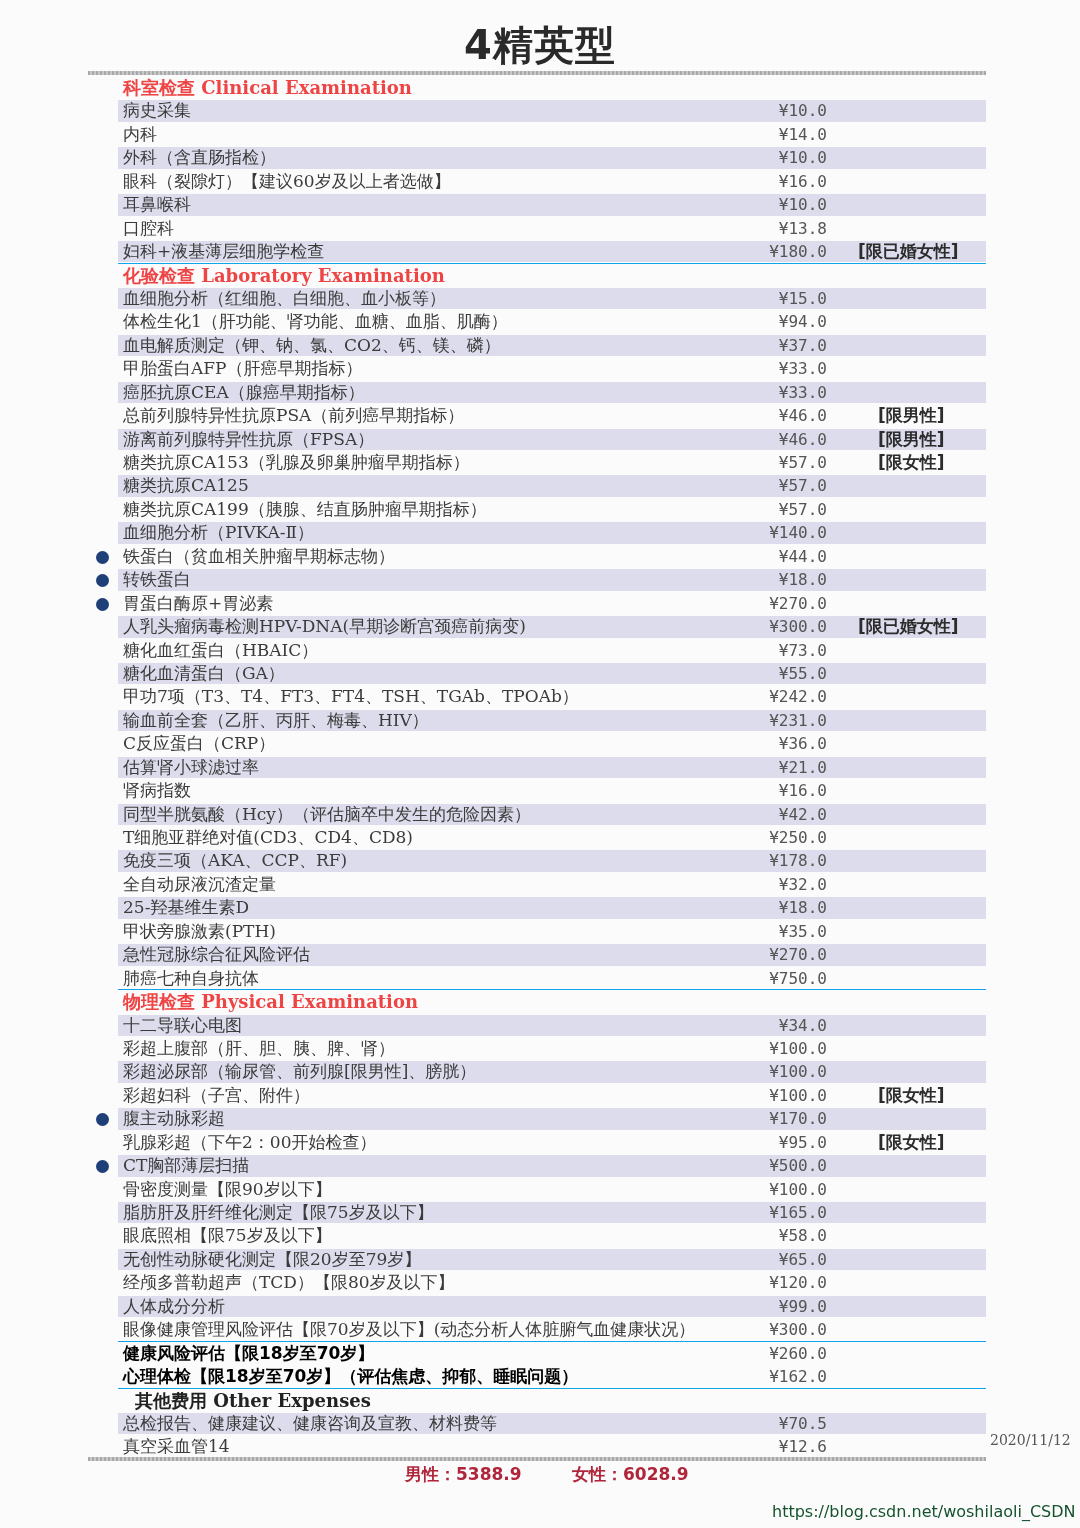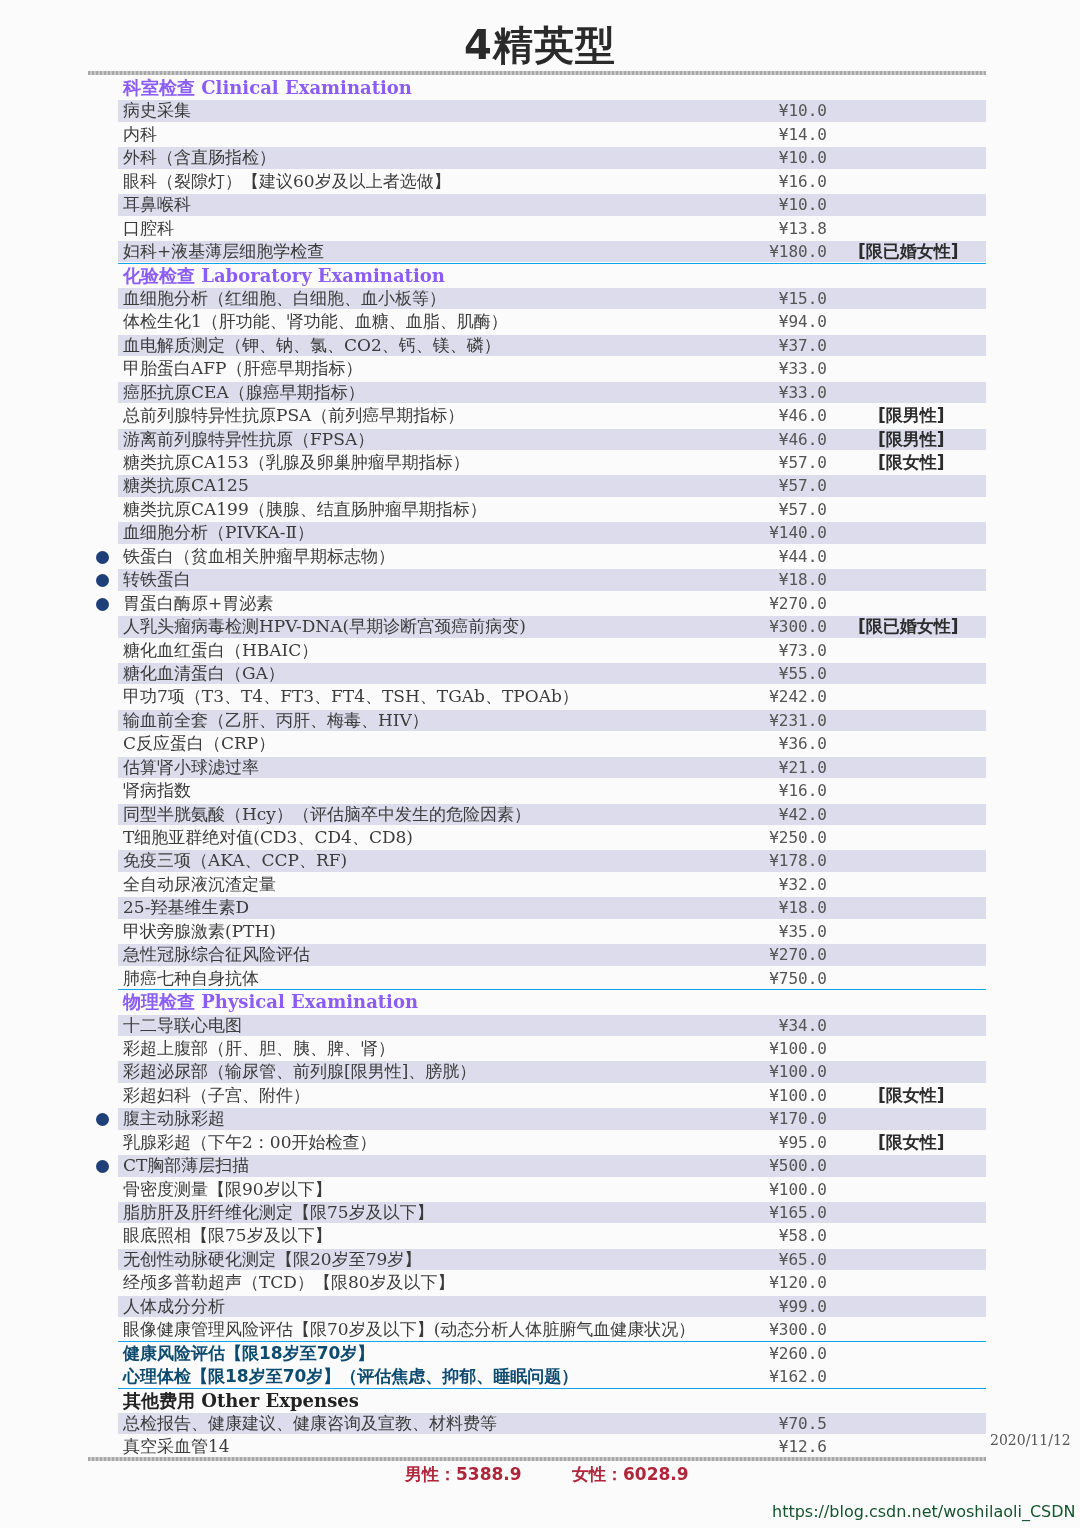--- a/index.html
+++ b/index.html
@@ -8,24 +8,24 @@
   .rule-gray { position: absolute; left: 88px; width: 898px; height: 4px; background: repeating-linear-gradient(90deg, #a8a8a8 0 2px, #c8c8c8 2px 4px); }
   .sheet { position: absolute; left: 0; top: 76px; width: 1080px; }
   .row { position: relative; height: 23.45px; line-height: 23.45px; font-size: 17px; }
   .row .band { position: absolute; left: 118px; width: 868px; top: 1px; bottom: 1px; }
   .row.shaded .band { background: #dcdcec; }
   .row .name { position: absolute; left: 123px; white-space: nowrap; color: #3b3b3b; }
   .row .price { position: absolute; left: 700px; width: 127px; text-align: right; color: #555; font-family: "DejaVu Sans Mono", "Liberation Mono", monospace; font-size: 16px; }
   .row .note { position: absolute; left: 858px; font-family: "DejaVu Sans", "Liberation Sans", sans-serif; font-weight: bold; font-size: 17px; color: #2c2c2c; white-space: nowrap; }
   .row .note.short { left: 878px; }
   .row .dot { position: absolute; left: 96px; top: 6px; width: 13px; height: 13px; border-radius: 50%; background: #1f3f78; }
-  .row.head .name { font-weight: bold; color: #8b5cf6; font-size: 18px; }
+  .row.head .name { font-weight: bold; color: #ef4444; font-size: 18px; }
   .row.head .name .cn { font-family: "DejaVu Sans", "Liberation Sans", sans-serif; }
-  .row.head.dark .name { color: #222; }
-  .row.bluebold .name { font-family: "DejaVu Sans", "Liberation Sans", sans-serif; font-weight: bold; color: #0c4a6e; }
+  .row.head.dark .name { color: #222; margin-left: 12px; }
+  .row.bluebold .name { font-family: "DejaVu Sans", "Liberation Sans", sans-serif; font-weight: bold; color: #000000; }
   .row.underline-blue { border-bottom: 1px solid #0ea5e9; margin-left: 118px; width: 868px; }
   .row.underline-blue .band, .row.underline-blue .name, .row.underline-blue .price, .row.underline-blue .note, .row.underline-blue .dot { margin-left: -118px; }
   .totals { position: absolute; top: 1463px; left: 0; width: 1080px; font-family: "DejaVu Sans", "Liberation Sans", sans-serif; font-weight: bold; font-size: 17px; color: #b0253a; }
   .totals .male { position: absolute; left: 405px; }
   .totals .female { position: absolute; left: 572px; }
   .date { position: absolute; left: 990px; top: 1432px; font-size: 14px; color: #555; font-family: "DejaVu Serif", serif; text-align: right; }
   .watermark { position: absolute; left: 772px; top: 1502px; font-size: 16px; color: #14532d; font-family: "DejaVu Sans", "Liberation Sans", sans-serif; }
 </style>
 </head>
 <body>

